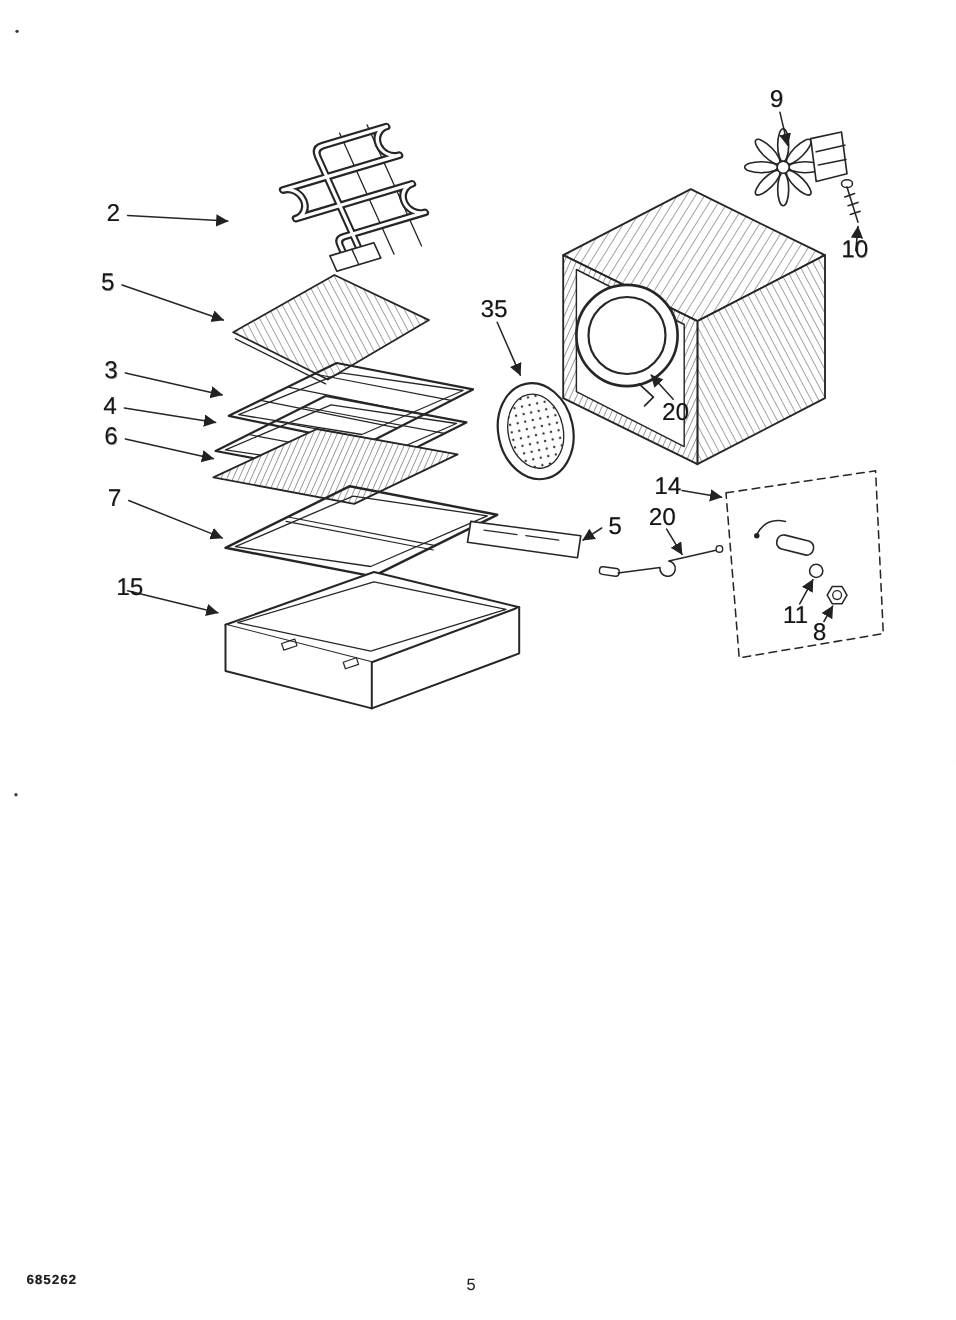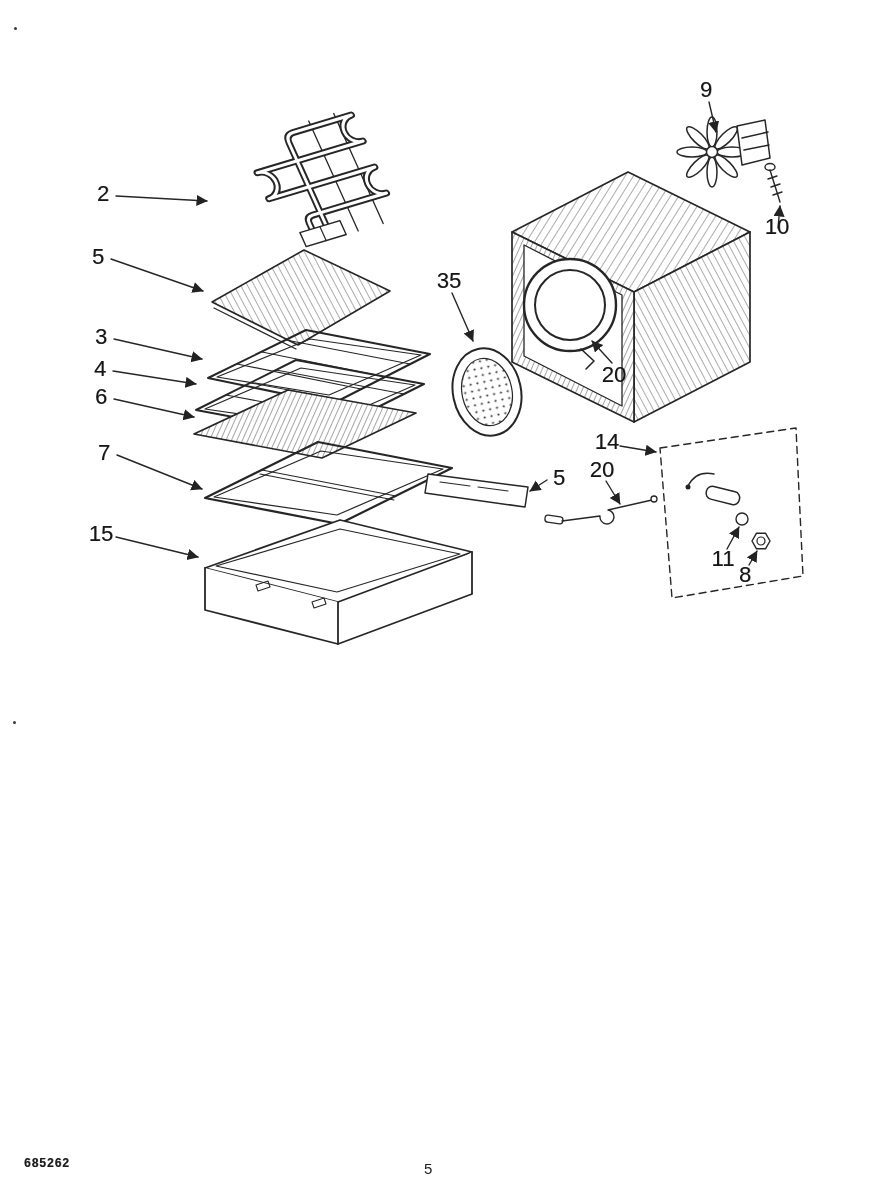--- a/index.html
+++ b/index.html
@@ -207,21 +207,21 @@
     </g>
   </svg>
 
   <div>
     <div class="callout" style="left:103px;top:194px">2</div>
     <div class="callout" style="left:98px;top:257px">5</div>
     <div class="callout" style="left:101px;top:337px">3</div>
     <div class="callout" style="left:100px;top:369px">4</div>
     <div class="callout" style="left:101px;top:397px">6</div>
     <div class="callout" style="left:104px;top:453px">7</div>
-    <div class="callout" style="left:101px;top:534px">15</div>
+    <div class="callout" style="left:118px;top:534px">15</div>
     <div class="callout" style="left:449px;top:281px">35</div>
     <div class="callout" style="left:614px;top:375px">20</div>
     <div class="callout" style="left:706px;top:90px">9</div>
     <div class="callout" style="left:777px;top:227px">10</div>
     <div class="callout" style="left:607px;top:442px">14</div>
     <div class="callout" style="left:559px;top:478px">5</div>
     <div class="callout" style="left:602px;top:470px">20</div>
     <div class="callout" style="left:723px;top:559px">11</div>
     <div class="callout" style="left:745px;top:575px">8</div>
   </div>

